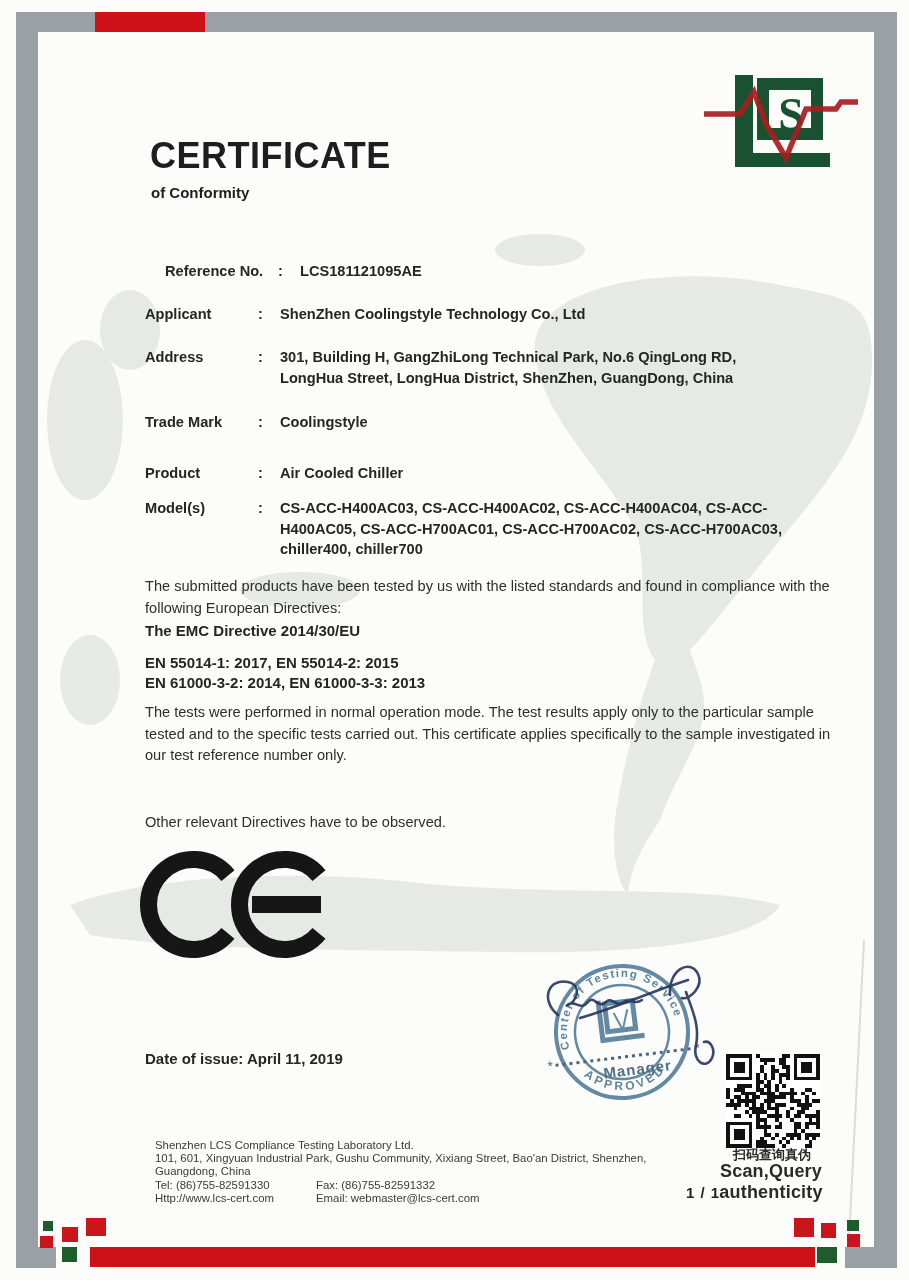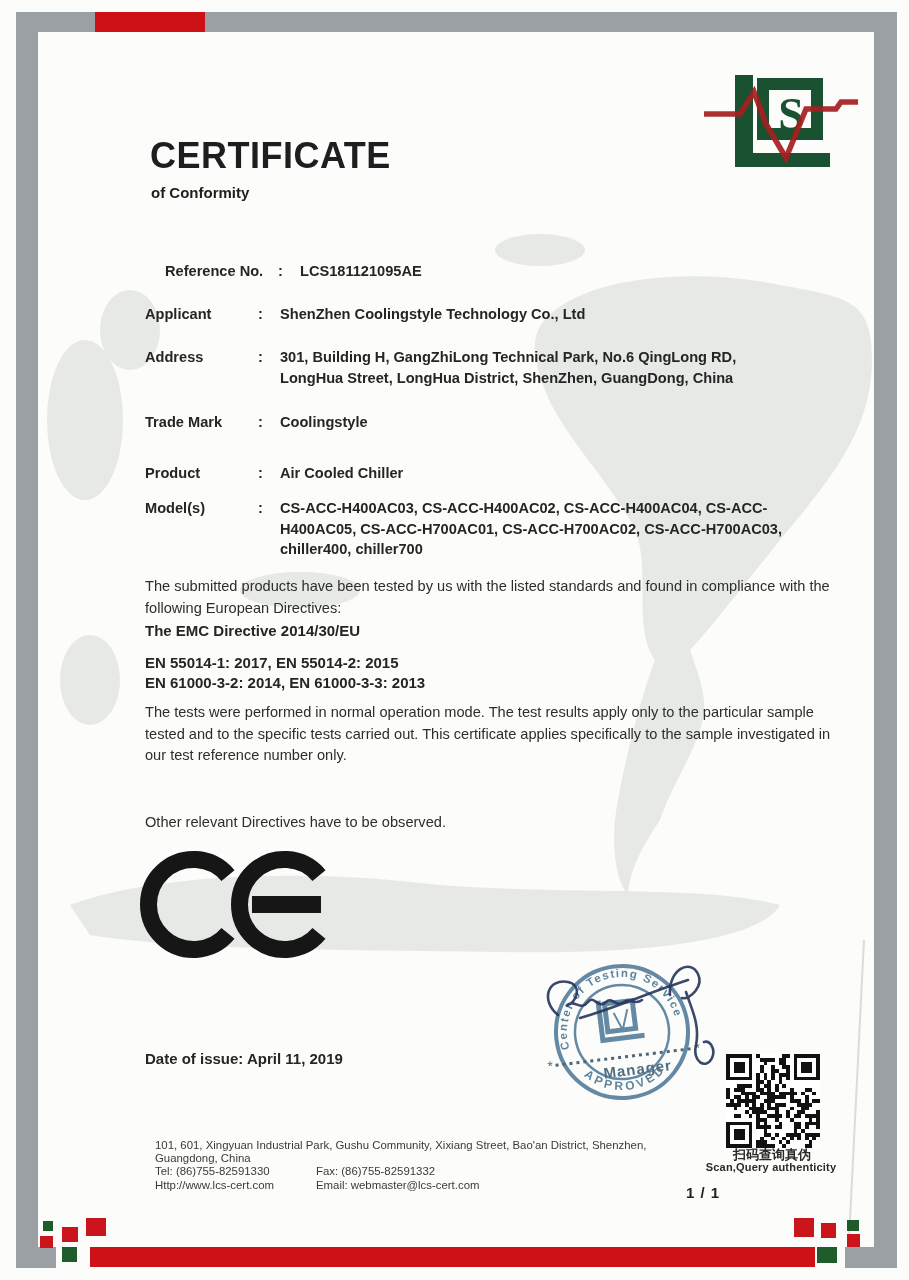--- a/index.html
+++ b/index.html
@@ -19,21 +19,21 @@
   .flabel{display:inline-block;width:113px;vertical-align:top;}
   .fsep{display:inline-block;width:22px;vertical-align:top;}
   .fvalue{display:inline-block;width:516px;vertical-align:top;}
   .para{position:absolute;left:145px;width:690px;font-size:14.6px;line-height:21.5px;color:#2d2d2d;}
   .parab{position:absolute;left:145px;width:690px;font-size:15px;line-height:20px;
          font-weight:bold;color:#252525;}
   .date{position:absolute;left:145px;top:1050px;font-size:15px;font-weight:bold;color:#252525;}
   .qr-cn{position:absolute;left:672px;top:1146px;width:200px;text-align:center;
          font-size:13px;font-weight:bold;color:#2a2a2a;}
   .qr-en{position:absolute;left:671px;top:1161px;width:200px;text-align:center;
-         font-size:11px;font-weight:bold;letter-spacing:.2px;color:#2a2a2a;}
+         font-size:18px;font-weight:bold;letter-spacing:.2px;color:#2a2a2a;}
   .pagenum{position:absolute;left:686px;top:1184px;font-size:15px;font-weight:bold;
            letter-spacing:1px;color:#222;}
   .footer{position:absolute;left:155px;top:1139px;font-size:11.4px;line-height:13.2px;color:#3a3a3a;}
   .fcol1{display:inline-block;width:161px;vertical-align:top;}
   .layer0{position:absolute;left:0;top:0;z-index:0;}
   .layer2{z-index:2;} .layer3{z-index:3;}
   .txt{z-index:4;}
 </style>
 </head>
 <body>
@@ -465,20 +465,21 @@
         <rect x="5" y="24" width="1" height="1"></rect>
         <rect x="6" y="24" width="1" height="1"></rect>
       </g>
   </svg>
   <div class="qr-cn txt abs">扫码查询真伪</div>
   <div class="qr-en txt abs">Scan,Query authenticity</div>
 
   <div class="pagenum txt abs">1 / 1</div>
 
   <div class="footer txt abs">
+    <div>Shenzhen LCS Compliance Testing Laboratory Ltd.</div>
     <div>101, 601, Xingyuan Industrial Park, Gushu Community, Xixiang Street, Bao'an District, Shenzhen,</div>
     <div>Guangdong, China</div>
     <div>
       <span class="fcol1">Tel: (86)755-82591330</span><span>Fax: (86)755-82591332</span>
     </div>
     <div>
       <span class="fcol1">Http://www.lcs-cert.com</span><span>Email: webmaster@lcs-cert.com</span>
     </div>
   </div>
 

